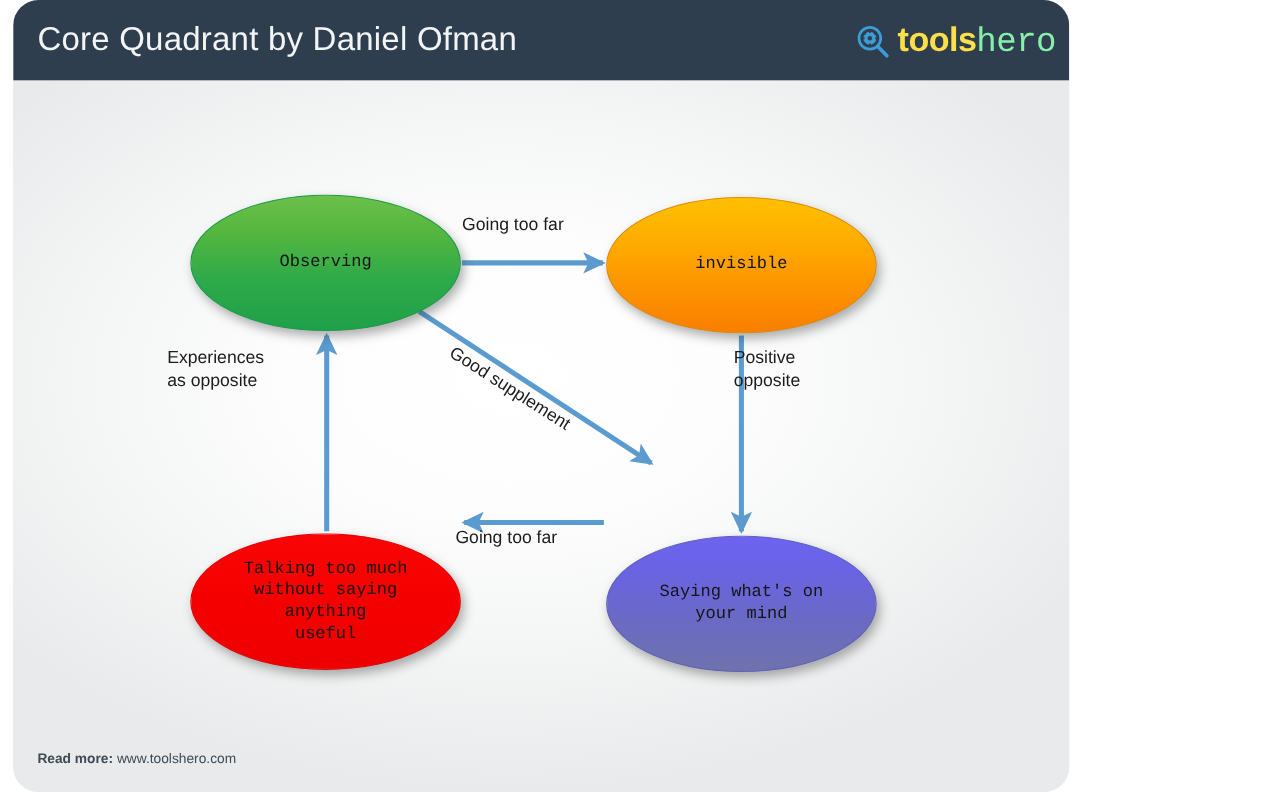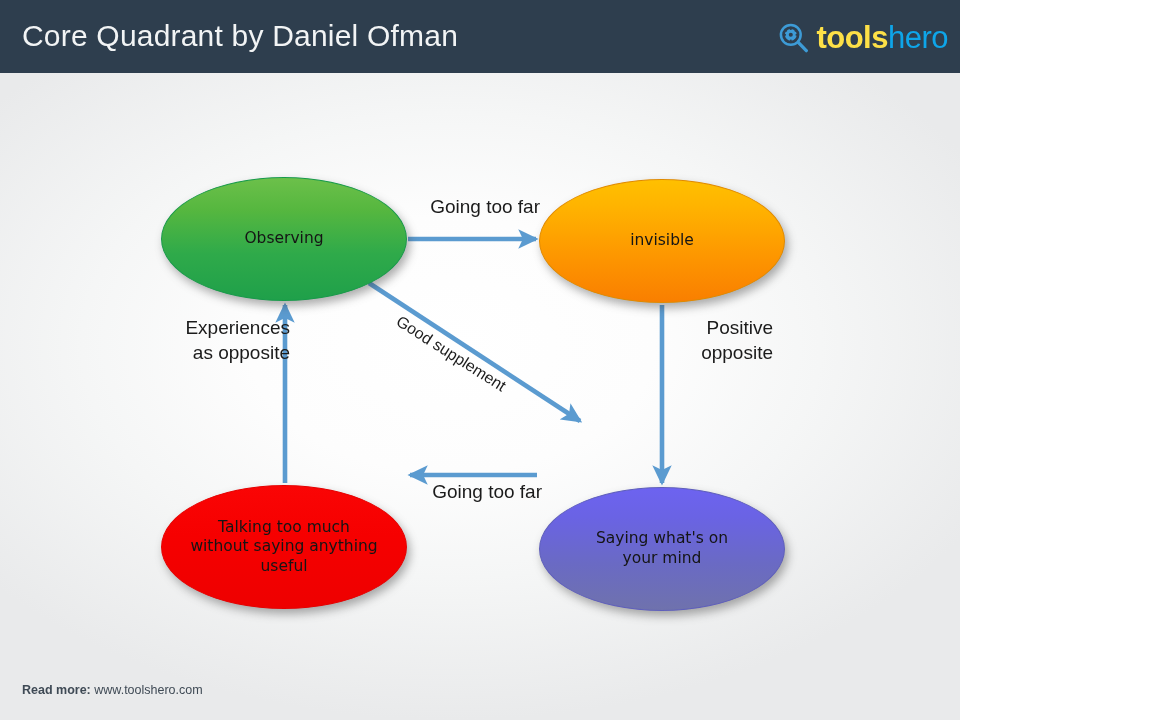--- a/index.html
+++ b/index.html
@@ -9,26 +9,27 @@
   }
   body {
     width: 1152px;
     height: 720px;
     overflow: hidden;
     font-family: "Liberation Sans", sans-serif;
   }
 
   #slide {
     position: absolute;
-    left: 0;
+    left: 12px;
     top: 0;
     width: 960px;
     height: 720px;
     background: #e9eaeb;
     overflow: hidden;
+    border-radius: 23px;
   }
 
   
   #slide-bg {
     position: absolute;
     left: 0;
     top: 73px;
     width: 960px;
     height: 647px;
     background: radial-gradient(ellipse 62% 58% at 47% 42%,
@@ -63,21 +64,21 @@
     gap: 7px;
   }
   #logo-mark { width: 31px; height: 31px; display:block; }
   #logo-text {
     font-size: 31px;
     line-height: 31px;
     white-space: nowrap;
     letter-spacing: -.5px;
   }
   #logo-text .lt-bold { font-weight: bold; color: #fde047; }
-  #logo-text .lt-light { font-weight: normal; color: #0ea5e9; }
+  #logo-text .lt-light { font-weight: normal; color: #86efac; font-family: Liberation Mono, monospace; }
 
   
   #footer {
     position: absolute;
     left: 22px;
     bottom: 23px;
     font-size: 12.5px;
     color: #3f4a55;
     white-space: nowrap;
     margin-top: 20px;
@@ -124,29 +125,29 @@
     left: 161px; top: 412px; width: 246px; height: 124px;
     background: linear-gradient(180deg,#fa0505 0%,#f60000 40%,#ee0000 100%);
     border: 1.5px solid #e60000;
   }
   #node-purple {
     left: 539px; top: 414px; width: 246px; height: 124px;
     background: linear-gradient(180deg,#6d63f0 0%,#6a63e4 24%,#6a6ac4 62%,#6f72ad 100%);
     border: 1.5px solid #5f5fbb;
   }
 
-  .node .node-label { padding: 0 18px; }
+  .node .node-label { padding: 0 18px; font-family: Liberation Mono, monospace; }
 
   .edge-label {
     position: absolute;
     font-family: "Liberation Sans", sans-serif;
-    font-size: 19px;
+    font-size: 16px;
     line-height: 1.32;
     color: #1b1b1b;
-    text-align: right;
+    text-align: left;
     white-space: pre-line;
   }
   #lbl-top     { left: 408px; top: 121px; width: 132px; }
   #lbl-bottom  { left: 402px; top: 406px; width: 140px; }
   #lbl-left    { left: 140px; top: 242px; width: 150px; }
   #lbl-right   { left: 655px; top: 242px; width: 118px; }
   #lbl-diag {
     left: 398px; top: 236px; width: 190px;
     transform: rotate(32.5deg);
     transform-origin: 0 50%;

